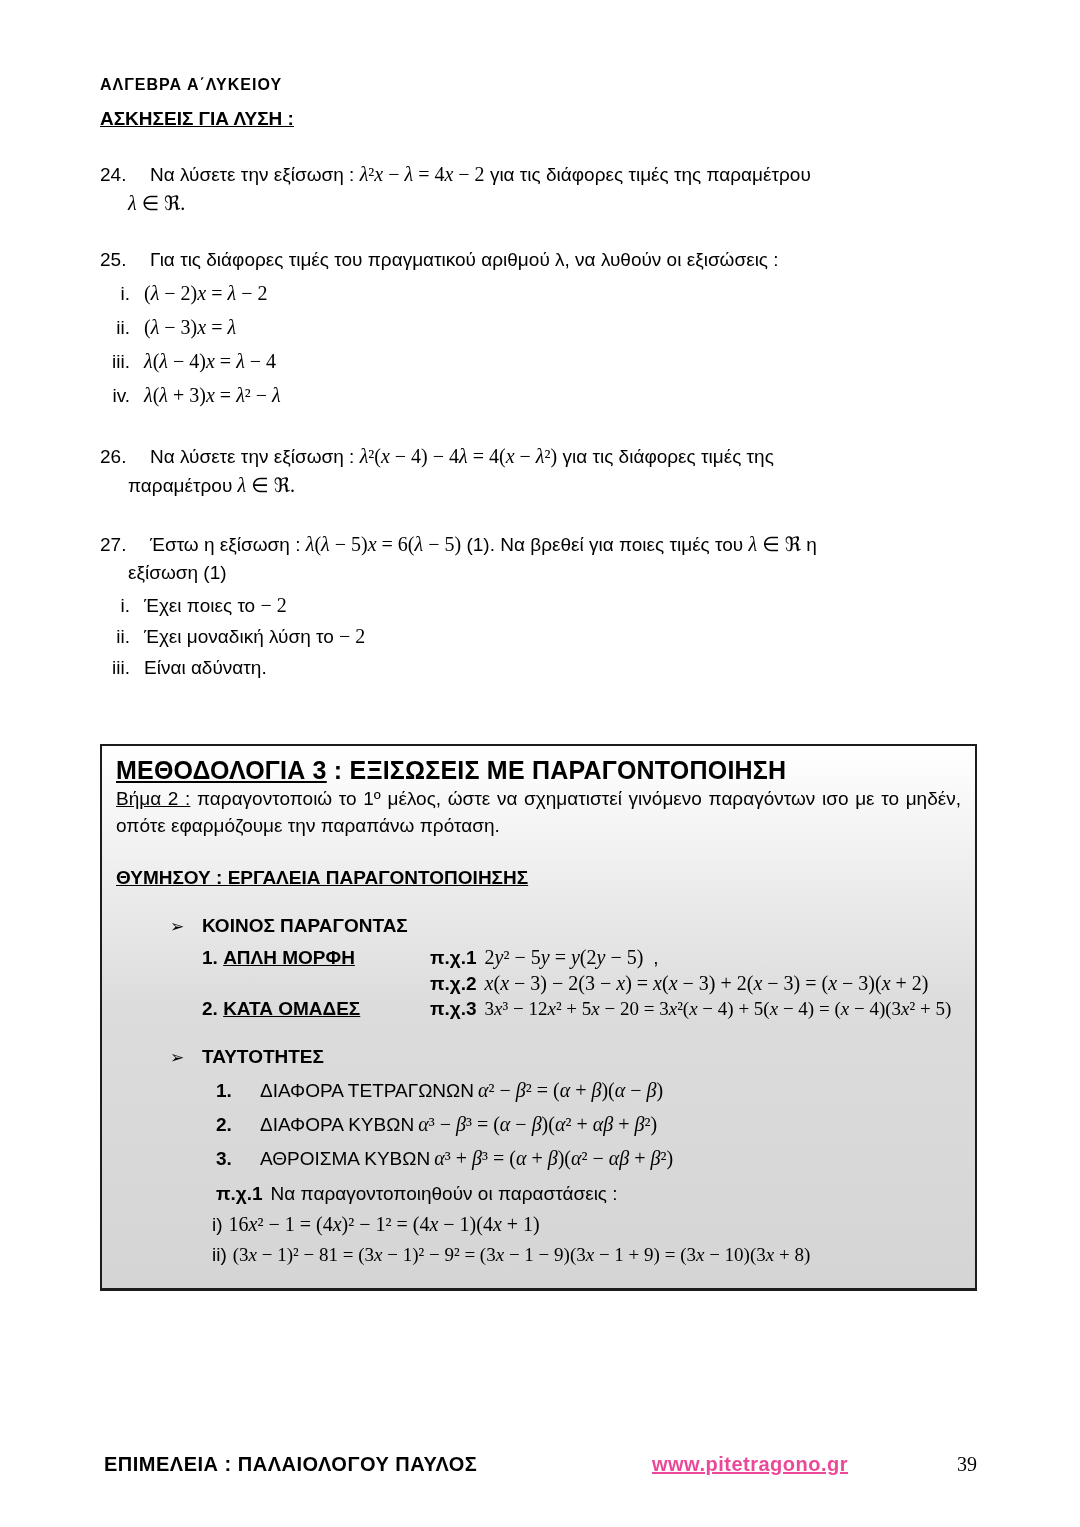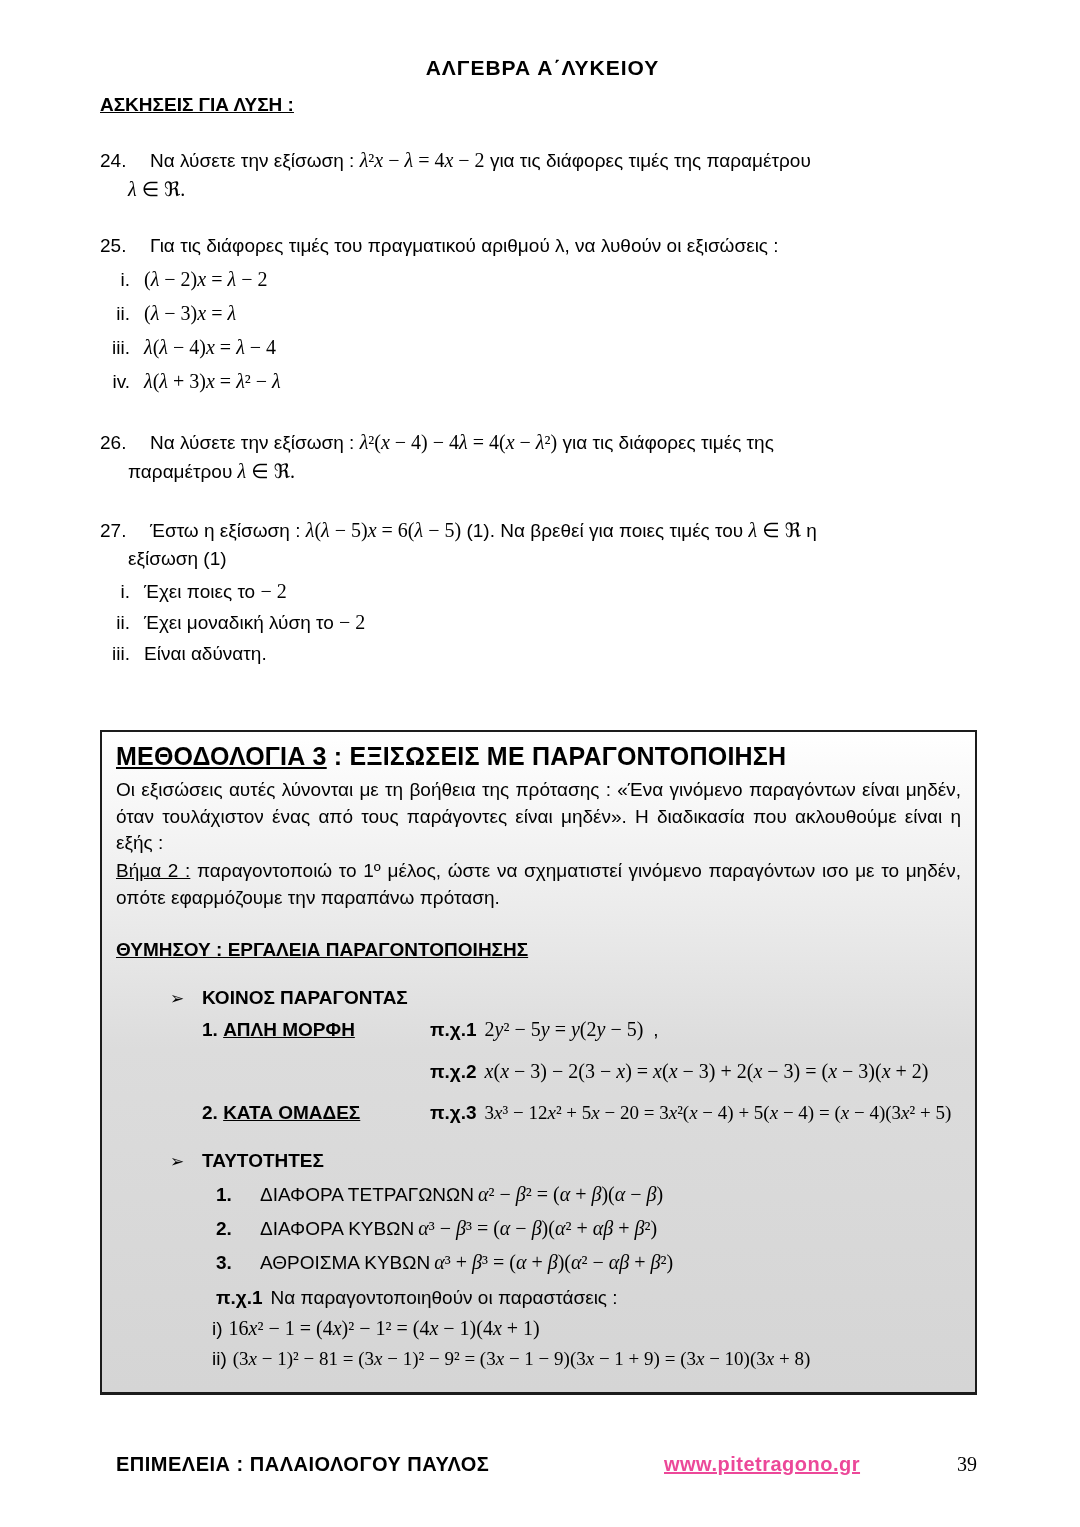--- a/index.html
+++ b/index.html
@@ -12,24 +12,25 @@
     height: 1527px;
     margin: 0 auto;
     background: #ffffff;
     padding: 56px 95px 0 100px;
     overflow: hidden;
   }
 
   
   .doc-title {
     display: block;
-    text-align: center;
-    font-weight: bold;
-    font-size: 21px;
+    text-align: left;
+    font-weight: bold;
+    font-size: 16px;
     letter-spacing: 1px;
+    margin-top: 20px;
   }
 
   .section-heading {
     margin-top: 14px;
     font-size: 19px;
     font-weight: bold;
   }
   .u { text-decoration: underline; }
   .bold { font-weight: bold; }
 
@@ -88,42 +89,42 @@
     font-weight: bold;
   }
 
   .bullet-row { display: flex; align-items: baseline; margin-top: 26px; padding-left: 54px; }
   .bullet-arrow { flex: none; width: 32px; font-size: 17px; }
   .bullet-label { font-size: 19px; font-weight: bold; }
 
   .cf-grid {
     display: grid;
     grid-template-columns: 228px 1fr;
-    row-gap: 19px;
+    row-gap: 3px;
     margin-top: 9px;
     padding-left: 86px;
     font-size: 19px;
     align-items: baseline;
   }
   .ex-label { font-weight: bold; margin-right: 8px; }
   .tail-comma { margin-left: 10px; font-size: 19px; }
 
   .id-rows { margin-top: 10px; padding-left: 100px; font-size: 19px; }
   .id-row { display: flex; align-items: baseline; margin-top: 11px; }
   .id-num { flex: none; width: 44px; font-weight: bold; }
   .id-label { margin-right: 4px; text-align: right; }
 
   .box-example { margin-top: 13px; padding-left: 100px; font-size: 19px; }
   .box-example-item { margin-top: 8px; padding-left: 96px; font-size: 19px; }
   .box-example-item .sub-num-inline { margin-right: 6px; }
 
   
   .footer {
     position: absolute;
-    left: 116px;
+    left: 104px;
     right: 95px;
     bottom: 48px;
     height: 26px;
     font-size: 20px;
   }
   .footer-credit {
     position: absolute;
     left: 0;
     font-weight: bold;
     letter-spacing: 0.5px;
@@ -234,21 +235,20 @@
         <span class="sub-num">iii.</span>
         <span><span>Είναι αδύνατη.</span> <span class="math"></span></span>
       </div>
     </div>
   </div>
 
   <div class="method-box">
     <div class="box-title">
       <span class="u">ΜΕΘΟΔΟΛΟΓΙΑ 3</span><span> : ΕΞΙΣΩΣΕΙΣ ΜΕ ΠΑΡΑΓΟΝΤΟΠΟΙΗΣΗ</span>
     </div>
-    <p class="box-intro">Οι εξισώσεις αυτές λύνονται με τη βοήθεια της πρότασης : «Ένα γινόμενο παραγόντων είναι μηδέν, όταν τουλάχιστον ένας από τους παράγοντες είναι μηδέν». Η διαδικασία που ακλουθούμε είναι η εξής :</p>
     <p class="box-step">
       <span class="u">Βήμα  2 :</span><span> παραγοντοποιώ το 1º μέλος, ώστε να σχηματιστεί γινόμενο παραγόντων ισο με το μηδέν, οπότε εφαρμόζουμε την παραπάνω πρόταση.</span>
     </p>
 
     <div class="remember-heading">
       <span class="u">ΘΥΜΗΣΟΥ : ΕΡΓΑΛΕΙΑ ΠΑΡΑΓΟΝΤΟΠΟΙΗΣΗΣ</span>
     </div>
 
     <div class="bullet-row">
       <span class="bullet-arrow">➢</span>

